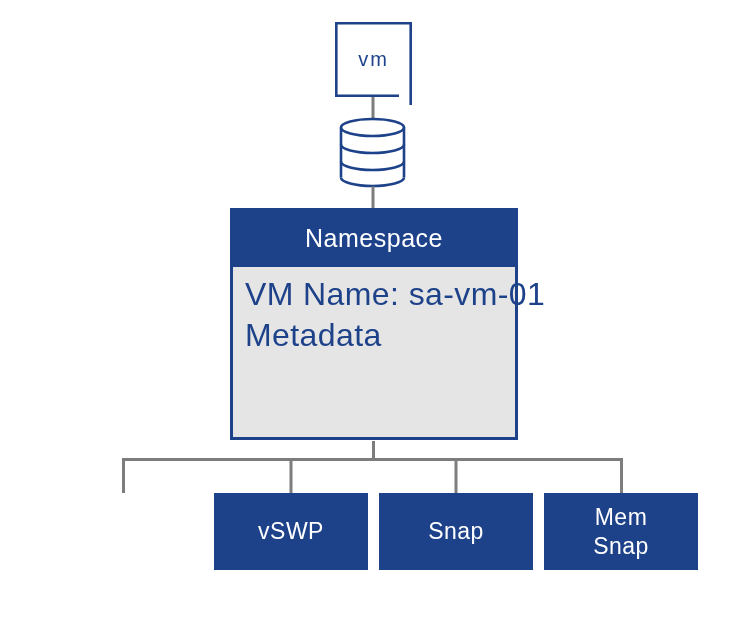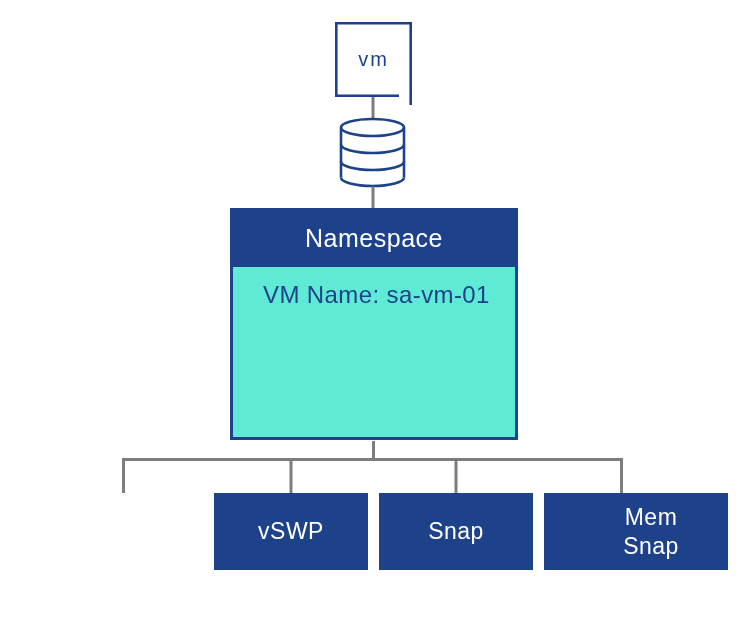--- a/index.html
+++ b/index.html
@@ -44,65 +44,64 @@
     letter-spacing: 2px;
   }
   .namespace {
     position: absolute;
     left: 230px;
     top: 208px;
     width: 288px;
     height: 232px;
     box-sizing: border-box;
     border: 3px solid var(--brand-blue, #1d428a);
-    background: #5eead4;
+    background: #e5e5e5;
   }
   .ns-header {
     height: 57px;
     margin: -1px;
     background: var(--brand-blue, #1d428a);
     color: var(--box-text, #ffffff);
     display: flex;
     align-items: center;
     justify-content: center;
     font-size: 25px;
     letter-spacing: 0.5px;
   }
   .ns-body {
     padding: 8px 0 0 12px;
   }
   .ns-row {
     height: 41px;
     display: flex;
     align-items: center;
     color: var(--brand-blue, #1d428a);
-    font-size: 24px;
+    font-size: 32px;
     letter-spacing: 0.4px;
     white-space: nowrap;
-    margin-left: 18px;
   }
   .leaf {
     position: absolute;
     top: 493px;
     height: 77px;
     background: var(--brand-blue, #1d428a);
     color: var(--box-text, #ffffff);
     display: flex;
     align-items: center;
     justify-content: center;
     text-align: center;
     font-size: 23px;
     line-height: 1.25;
     letter-spacing: 0.5px;
     white-space: pre-line;
   }
   .leaf-1 { left: 47px;  width: 153px; }
   .leaf-2 { left: 214px; width: 154px; }
   .leaf-3 { left: 379px; width: 154px; }
-  .leaf-4 { left: 544px; width: 154px; padding-left: 30px; }
+  .leaf-4 { left: 544px; width: 154px; }
 </style>
 </head>
 <body>
 
 <div class="canvas">
 
   <svg class="layer" width="739" height="623" viewBox="0 0 739 623">
 
     <path class="blue-stroke" d="M399,95.7 L336.3,95.7 L336.3,23.3 L410.7,23.3 L410.7,105"></path>
 
@@ -124,20 +123,21 @@
     <path class="gray-stroke" d="M291,459.5 V493"></path>
     <path class="gray-stroke" d="M456,459.5 V493"></path>
   </svg>
 
   <div class="vm-label">vm</div>
 
   <div class="namespace">
     <div class="ns-header">Namespace</div>
     <div class="ns-body">
       <div class="ns-row">VM Name: sa-vm-01</div>
+      <div class="ns-row">Metadata</div>
     </div>
   </div>
 
   <div class="leaf leaf-2">vSWP</div>
   <div class="leaf leaf-3">Snap</div>
   <div class="leaf leaf-4">Mem
 Snap</div>
 
 </div>
 

